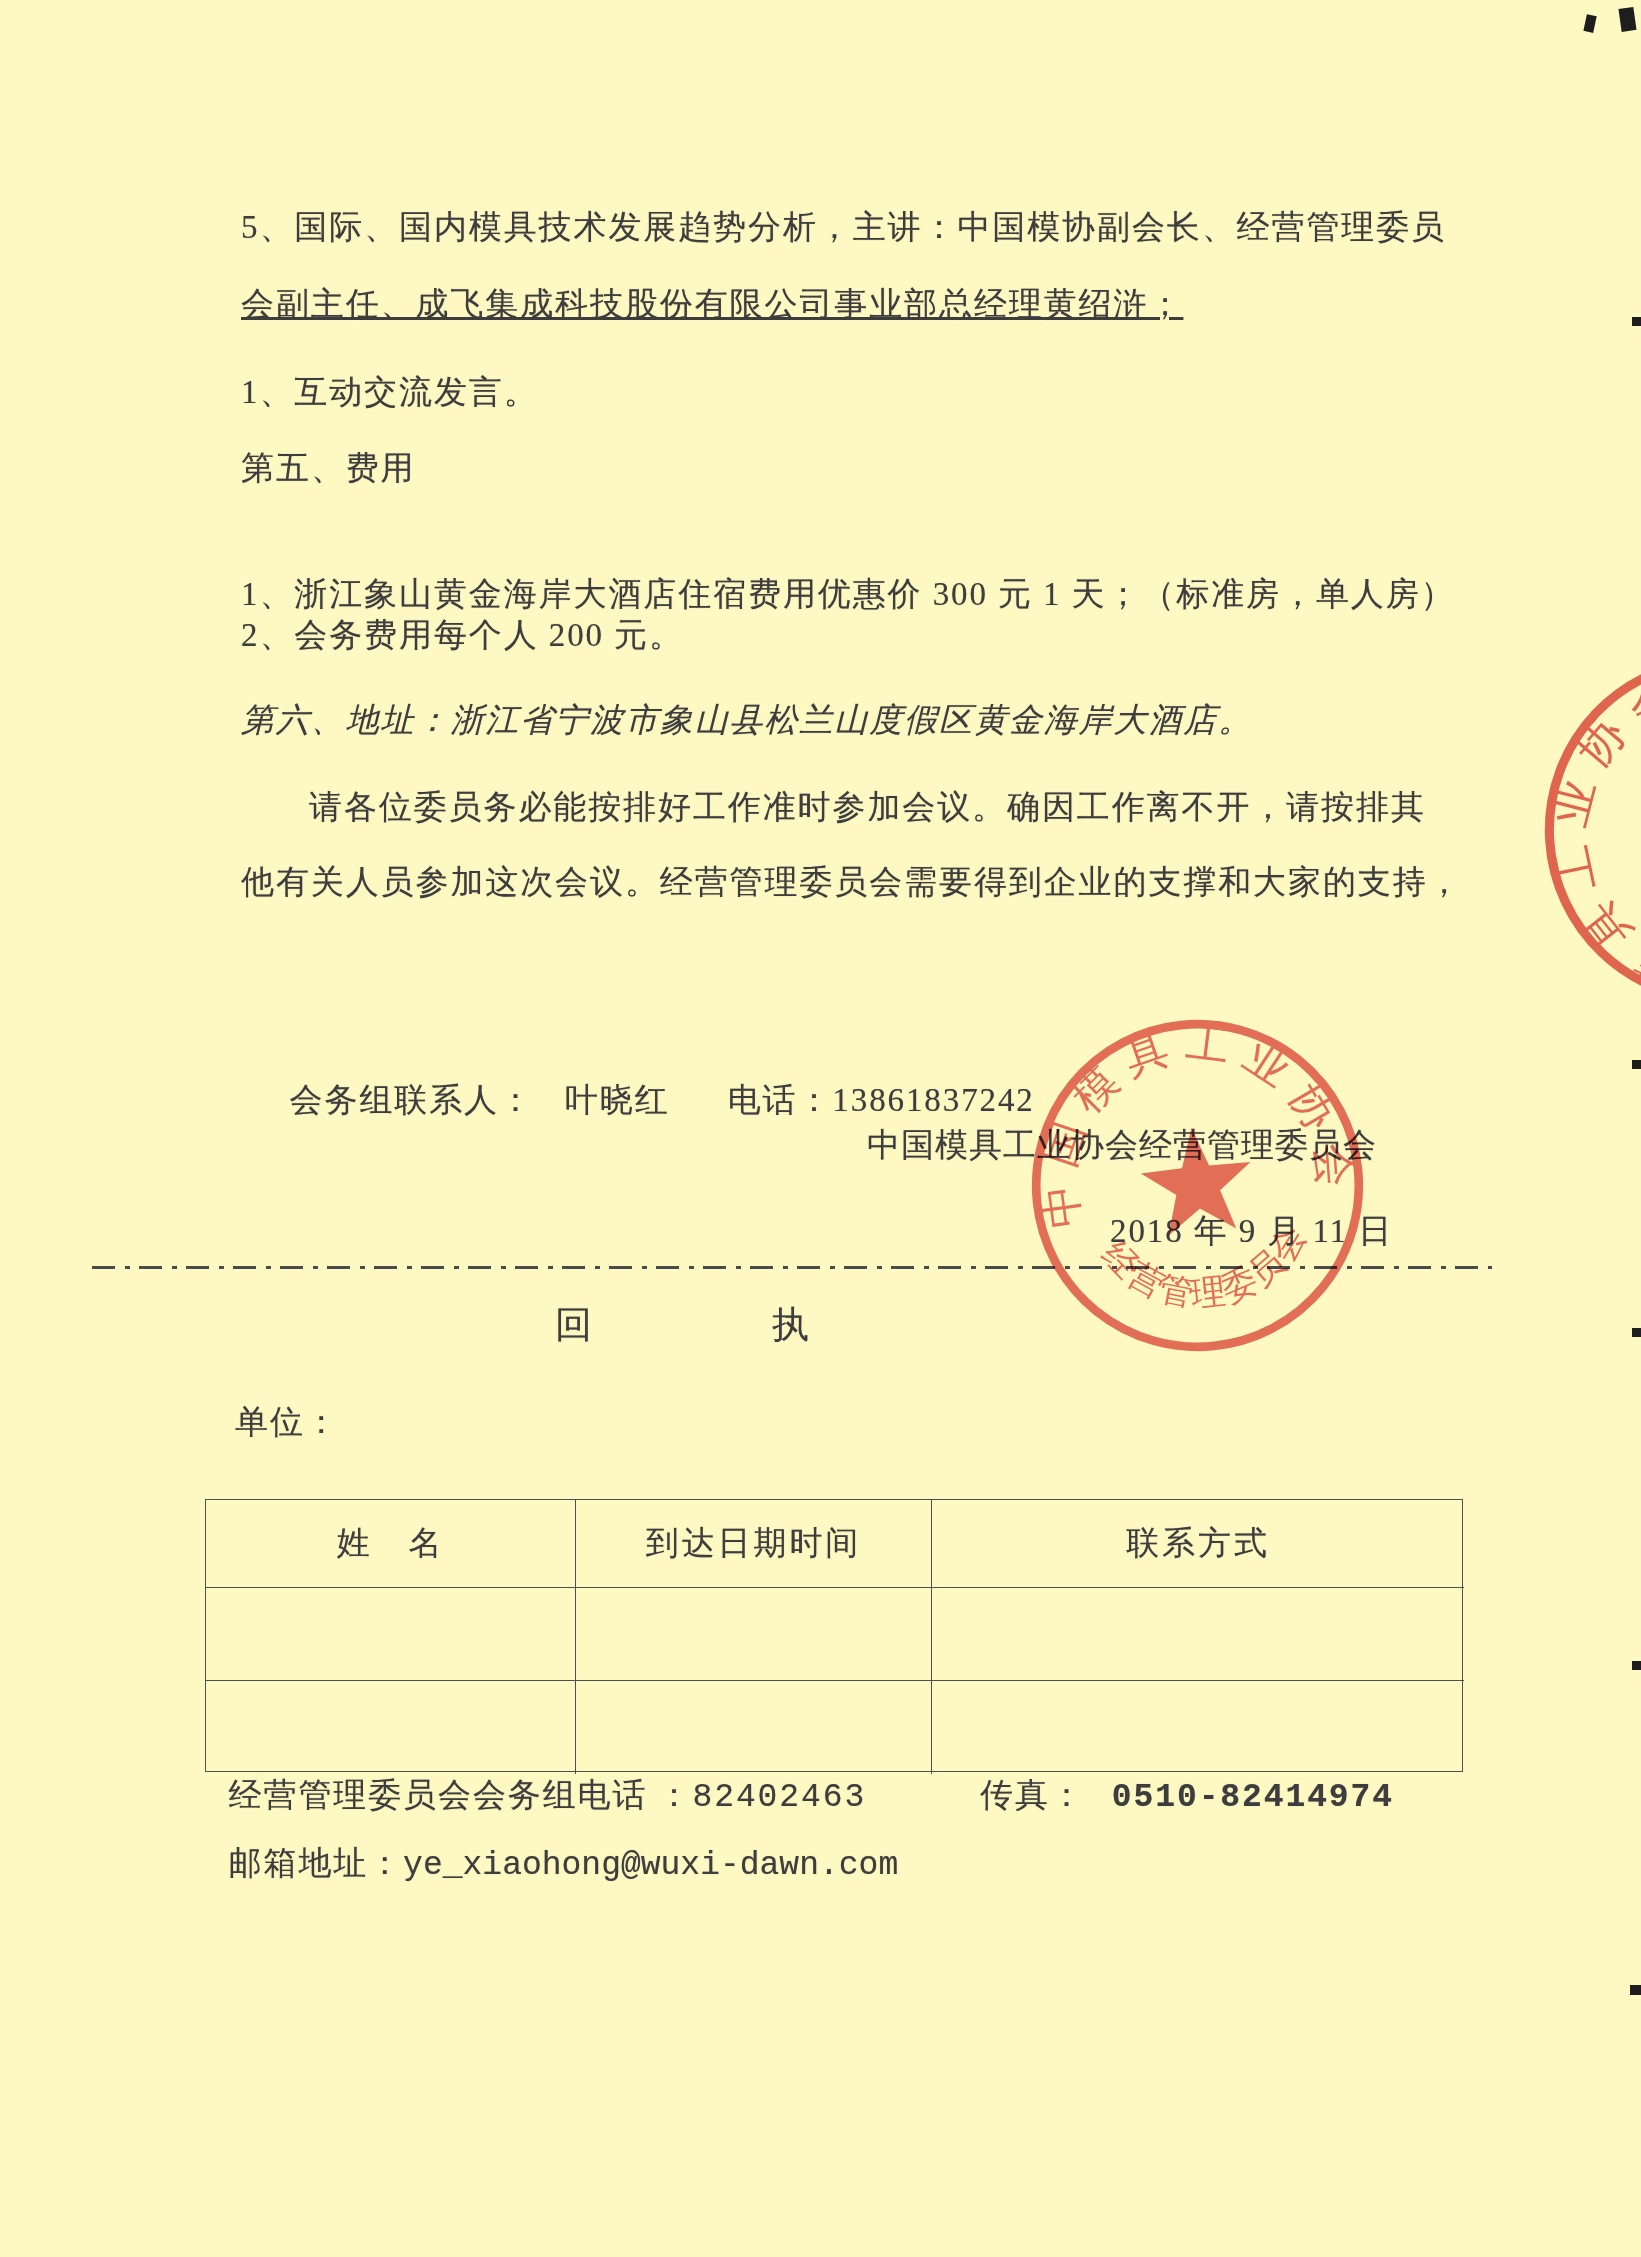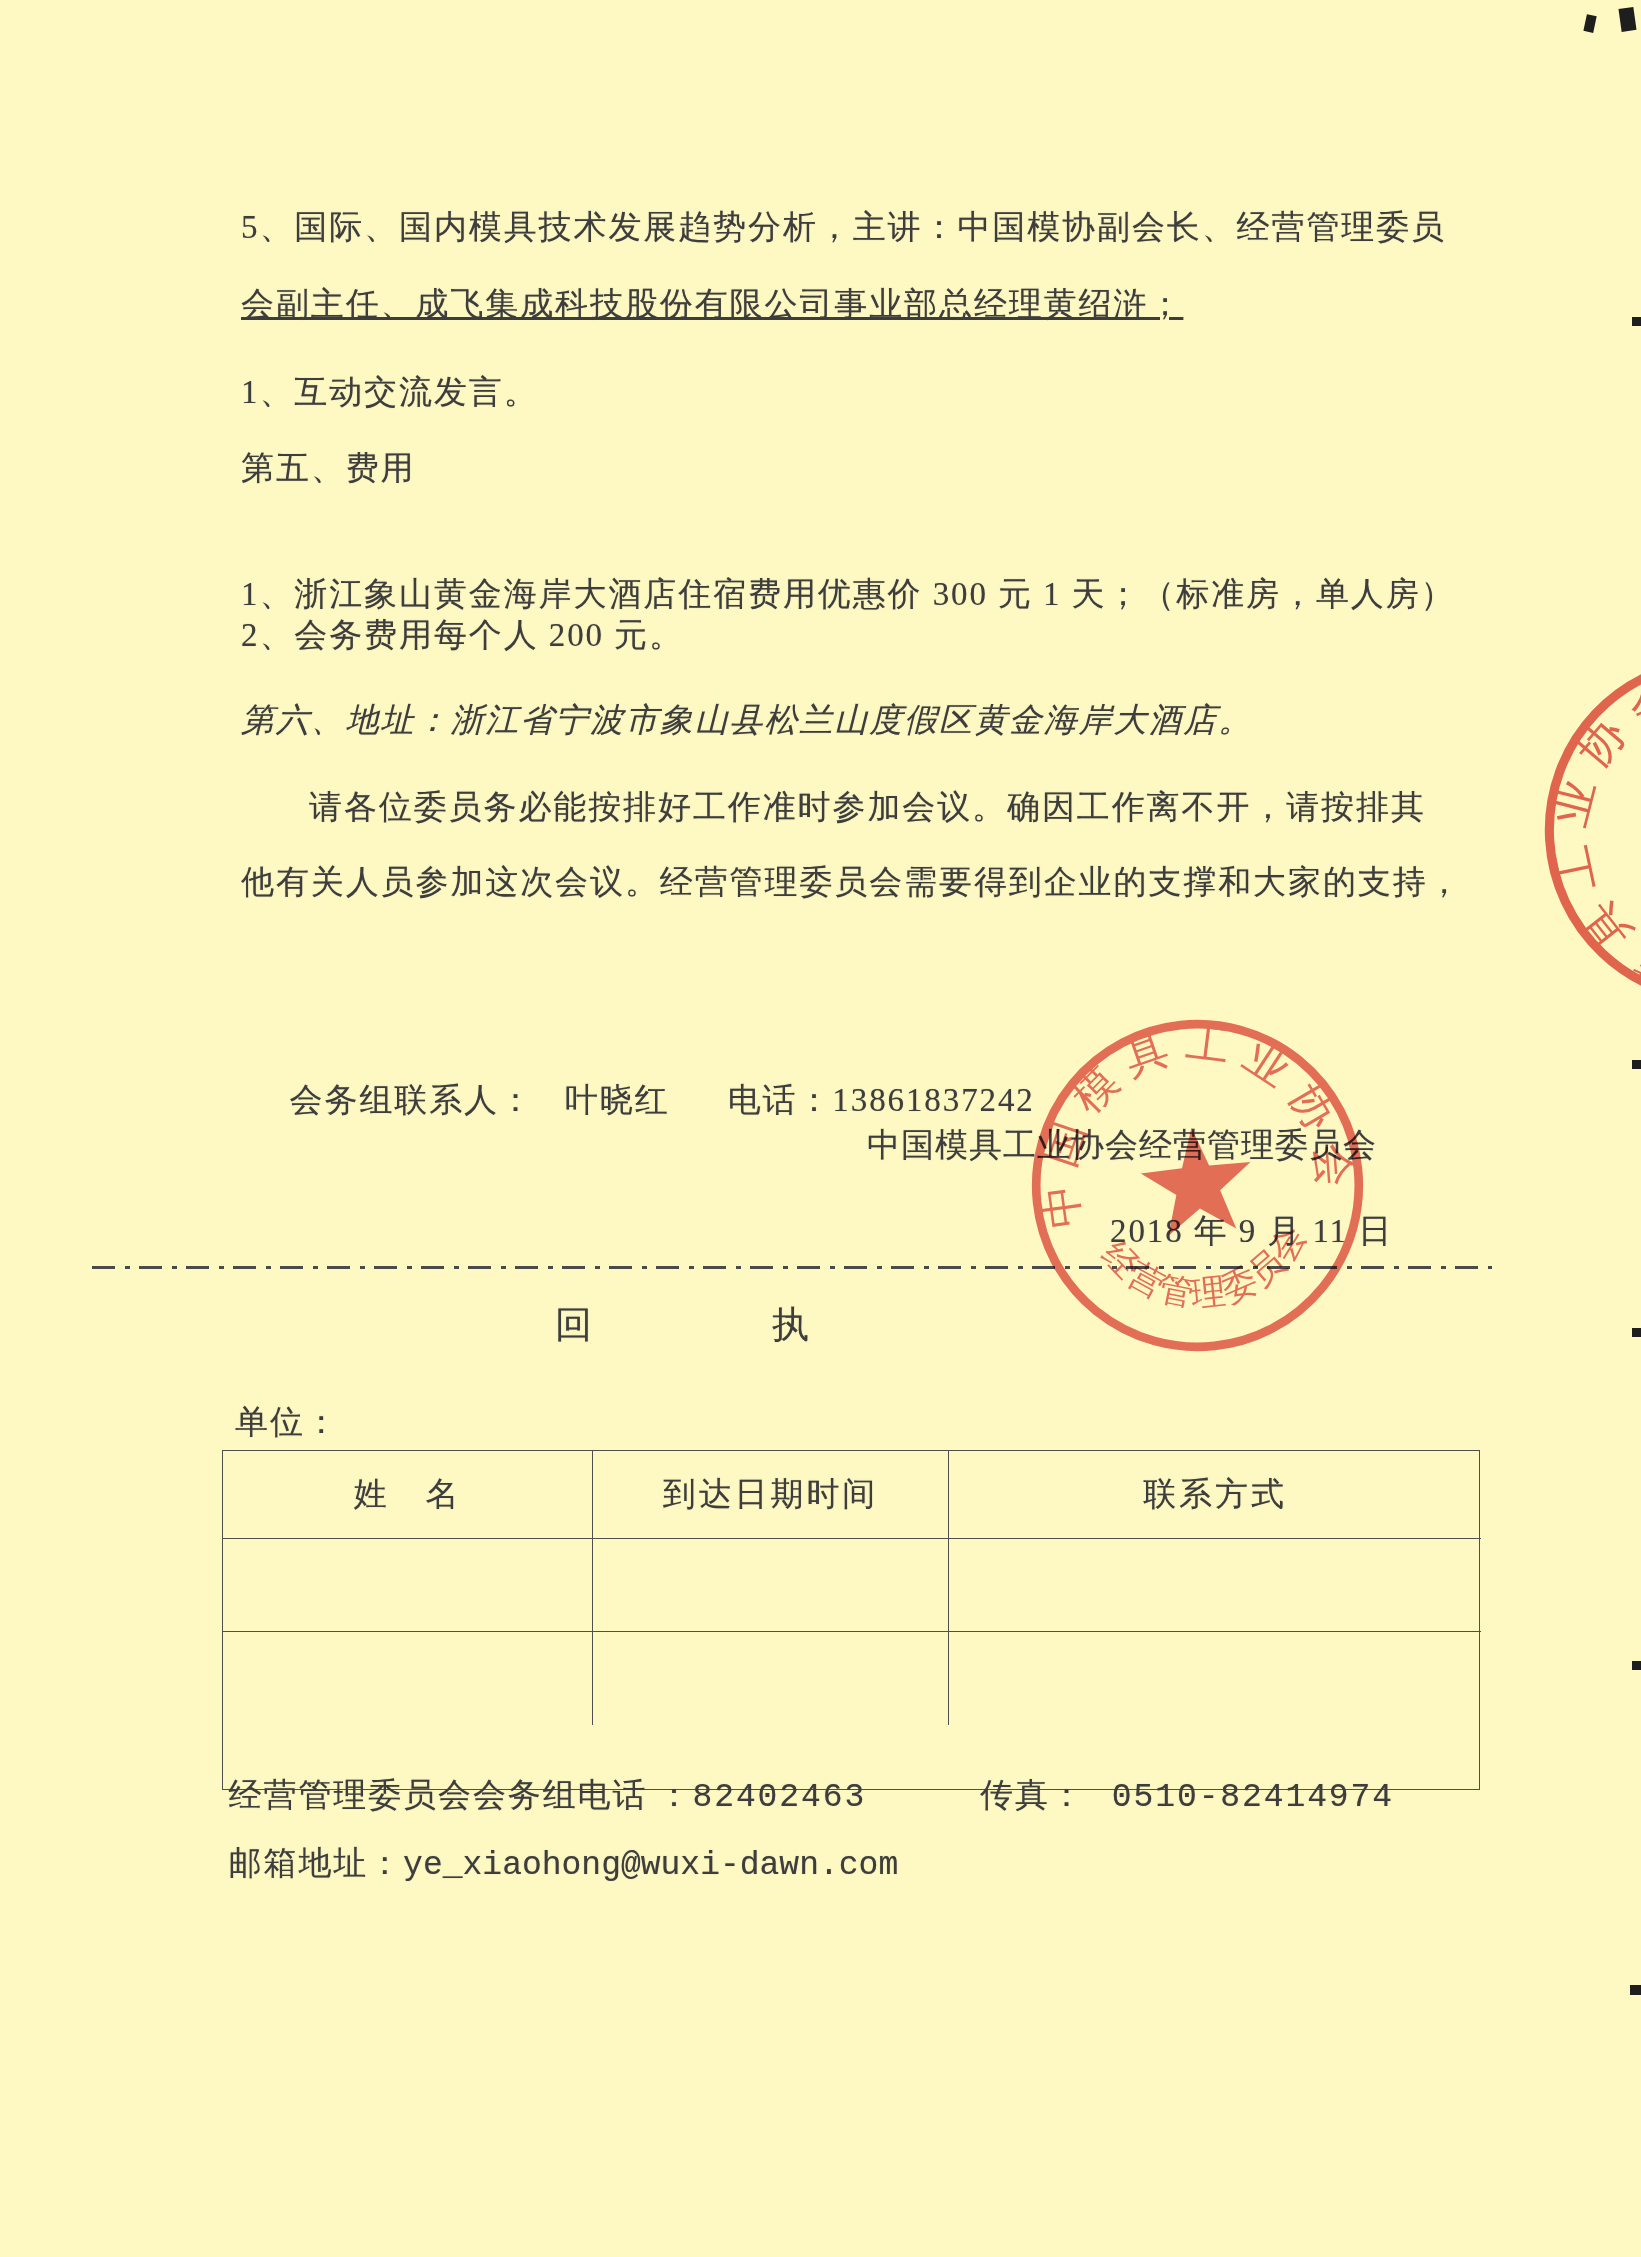--- a/index.html
+++ b/index.html
@@ -23,28 +23,27 @@
   .sep{
     position:absolute;
     left:92px;top:1266px;
     width:1400px;height:2.9px;
     background:repeating-linear-gradient(90deg,
       #4a4a4a 0 23px, transparent 23px 33px,
       #4a4a4a 33px 38px, transparent 38px 47px);
   }
   
   .rtable{
-    position:absolute;left:205px;top:1450px;
-    width:1258px;height:340px;
+    position:absolute;left:205px;top:1499px;
+    width:1258px;height:273px;
     display:grid;
     grid-template-columns:370px 356px 532px;
     grid-template-rows:88px 93px 93px;
     border:1.9px solid #4f4f4f;
     box-sizing:border-box;
-    margin-left:17px;
   }
   .rtable .cell{
     border-right:1.9px solid #4f4f4f;
     border-bottom:1.9px solid #4f4f4f;
     display:flex;align-items:center;justify-content:center;
     font-size:33px;letter-spacing:2.9px;white-space:pre;
     text-shadow:0 0 1px rgba(70,70,70,.45);
   }
   .rtable .cell:nth-child(3n){border-right:none;}
   .rtable .cell:nth-child(n+7){border-bottom:none;}
@@ -97,21 +96,21 @@
     <div class="cell">联系方式</div>
     <div class="cell"></div>
     <div class="cell"></div>
     <div class="cell"></div>
     <div class="cell"></div>
     <div class="cell"></div>
     <div class="cell"></div>
   </div>
 
   <div class="tline" style="left:188px;top:1736px;">
-    <span>经营管理委员会会务组电话 ：</span><span style="font-family:'Liberation Mono','DejaVu Sans Mono',monospace;">82402463</span><span style="display:inline-block;width:114px;"></span><span>传真：</span><span style="display:inline-block;width:27px;"></span><span style="font-family:'Liberation Mono','DejaVu Sans Mono',monospace;">0510-82414974</span>
+    <span>经营管理委员会会务组电话 ：</span><span style="font-family:'Liberation Mono','DejaVu Sans Mono',monospace;">82402463</span><span style="display:inline-block;width:114px;"></span><span>传真：</span><span style="display:inline-block;width:27px;"></span><span style="font-family:'Liberation Mono','DejaVu Sans Mono',monospace;font-weight:bold;">0510-82414974</span>
   </div>
   <div class="tline" style="left:188px;top:1804px;">
     <span>邮箱地址：</span><span style="font-family:'Liberation Mono','DejaVu Sans Mono',monospace;letter-spacing:0;">ye_xiaohong@wuxi-dawn.com</span>
   </div>
 
   <div class="seal seal-main">
     <svg width="367" height="367" viewBox="0 0 380 380">
       <defs>
         <path id="arcTopMain" d="M 72,233 A 127,127 0 1 1 308,233" fill="none"></path>
         <path id="arcBotMain" d="M 84,252 A 122,122 0 0 0 296,252" fill="none"></path>

